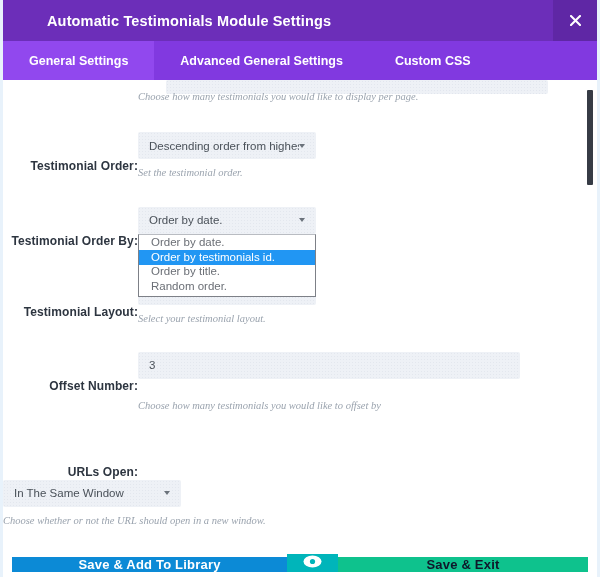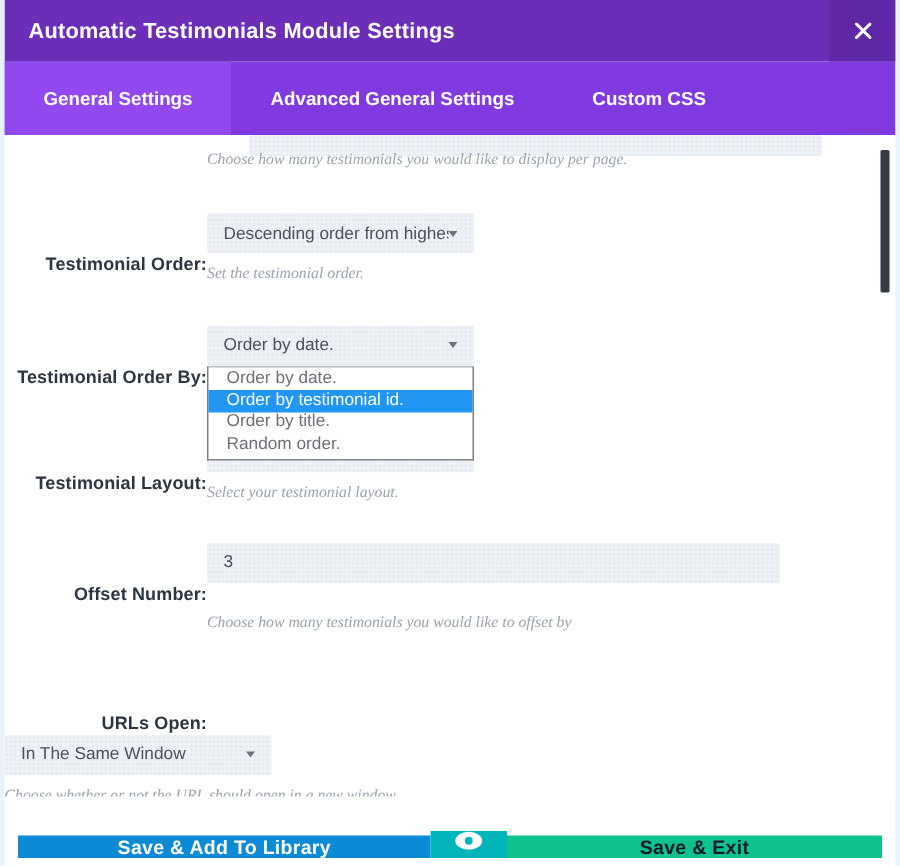--- a/index.html
+++ b/index.html
@@ -36,38 +36,38 @@
     background: #6c2eb9;
     flex: none;
     display: flex;
     align-items: center;
   }
   .titlebar-title {
     color: #ffffff;
     font-size: 14.5px;
     font-weight: 600;
     letter-spacing: .15px;
-    padding-left: 16px;
+    padding-left: 44px;
   }
   .close-btn {
     position: absolute;
     right: 0; top: 0;
     width: 44px;
     height: 41px;
     background: #5f27a5;
     display: flex;
     align-items: center;
     justify-content: center;
     cursor: pointer;
   }
   .close-btn svg { display: block; }
 
   
   .tabbar {
-    height: 49px;
+    height: 39px;
     background: #8139e0;
     flex: none;
     display: flex;
     align-items: stretch;
   }
   .tab {
     display: flex;
     align-items: center;
     color: #ffffff;
     font-size: 12.5px;
@@ -355,21 +355,21 @@
 
         <div class="row" style="margin-top:27px;">
           <div class="label" style="padding-top:7px;">Testimonial Order By:</div>
           <div class="field">
             <div class="select">
               <span class="sel-text">Order by date.</span>
               <span class="caret"></span>
             </div>
             <div class="dropdown-list">
               <div class="dd-option">Order by date.</div>
-              <div class="dd-option selected">Order by testimonial id.</div>
+              <div class="dd-option selected">Order by testimonials id.</div>
               <div class="dd-option">Order by title.</div>
               <div class="dd-option">Random order.</div>
             </div>
           </div>
         </div>
 
 
         <div class="row" style="margin-top:30px;">
           <div class="label" style="padding-top:7px;">Testimonial Layout:</div>
           <div class="field">

